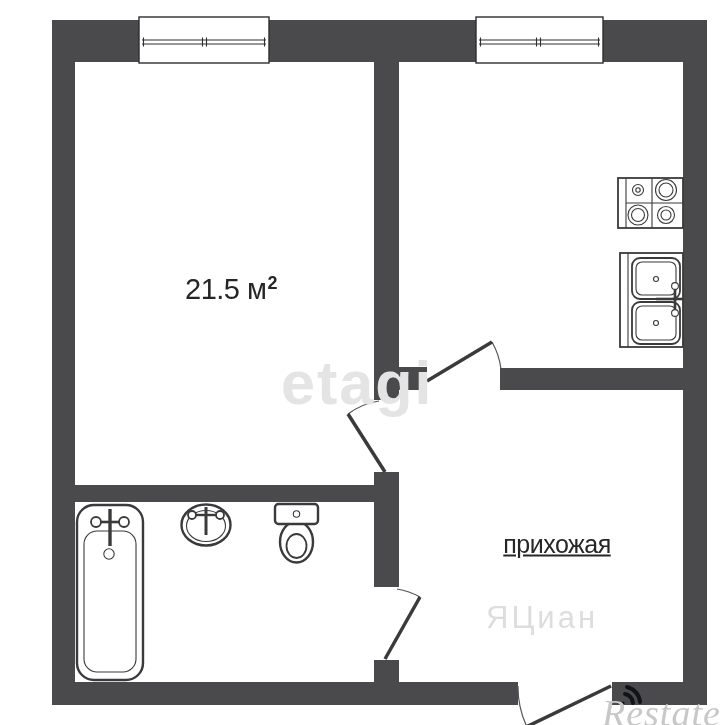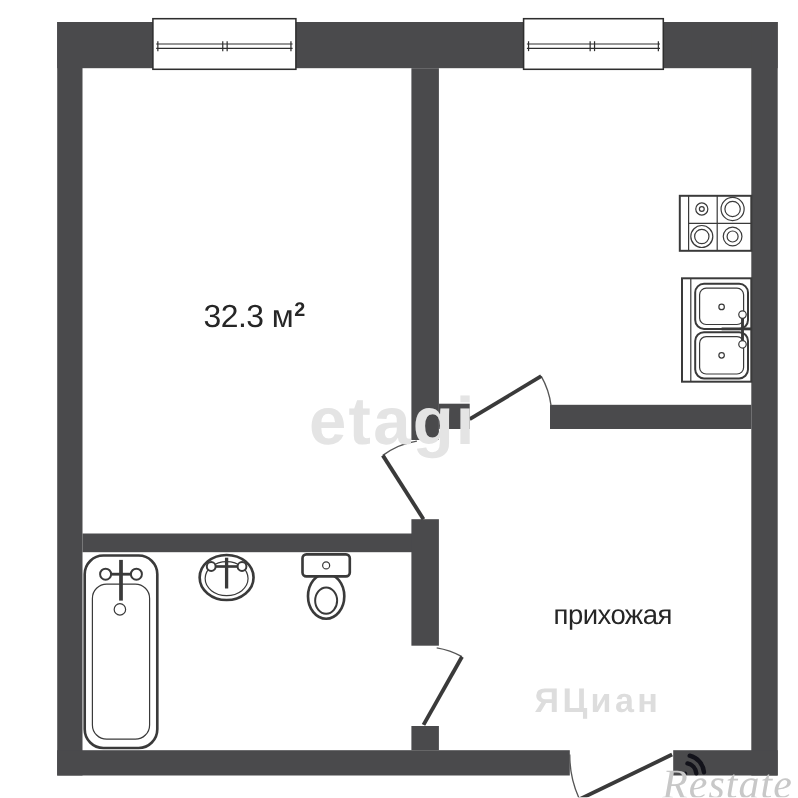--- a/index.html
+++ b/index.html
@@ -23,22 +23,22 @@
     color:var(--label-text,#262626);font-size:29px;letter-spacing:-0.5px;
     white-space:nowrap;font-weight:500;
   }
   .room-label .sup{font-size:0.62em;position:relative;top:-0.55em;margin-left:1px;font-weight:600;}
   .hall-label{font-size:25px;font-weight:500;}
   .wm-etagi{
     position:absolute;left:281px;top:348px;font-size:61px;font-weight:700;
     color:var(--watermark-light,#e4e4e4);letter-spacing:2px;filter:blur(0.6px);
   }
   .wm-cian{
-    position:absolute;left:486px;top:600px;font-size:31px;font-weight:700;
-    color:#c9c9c9;opacity:0.62;letter-spacing:3px;filter:blur(0.7px);margin-top:19px;
+    position:absolute;left:486px;top:600px;font-size:31px;font-weight:400;
+    color:#c9c9c9;opacity:0.62;letter-spacing:3px;filter:blur(0.7px);
   }
   .wm-restate{
     position:absolute;left:602px;top:691px;
     font-family:"Liberation Serif",serif;font-style:italic;
     font-size:38px;color:var(--restate-text,#c8c8c8);letter-spacing:1px;
   }
 </style>
 </head>
 <body>
 
@@ -150,23 +150,23 @@
     </g>
 
     <g stroke="#12121a" fill="none" stroke-width="4" stroke-linecap="round">
       <circle cx="623" cy="703" r="1.6" fill="#12121a" stroke="none"></circle>
       <path d="M 625 694 A 10 10 0 0 1 633 703"></path>
       <path d="M 627 687 A 17 17 0 0 1 640 702"></path>
     </g>
   </svg>
 
   <div class="room-label" style="left:231px;top:289px;">
-    <span>32.3 м</span><span class="sup">2</span>
+    <span>21.5 м</span><span class="sup">2</span>
   </div>
 
 
-  <div class="room-label hall-label" style="left:557px;top:560px;">прихожая</div>
+  <div class="room-label hall-label" style="left:557px;top:544px;text-decoration:underline;">прихожая</div>
 
   <div class="wm-etagi">etagi</div>
   <div class="wm-cian">ЯЦиан</div>
   <div class="wm-restate">Restate</div>
 
 </div>
 
 </body></html>

